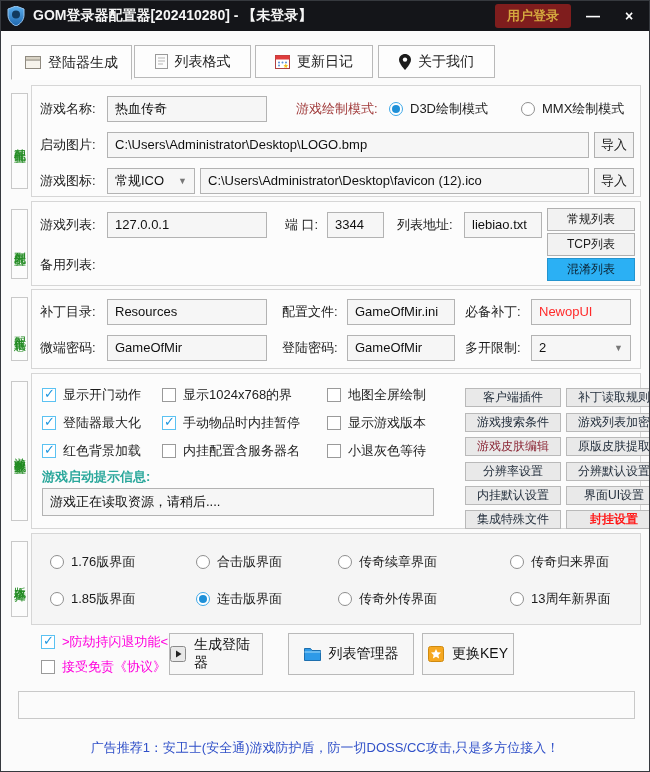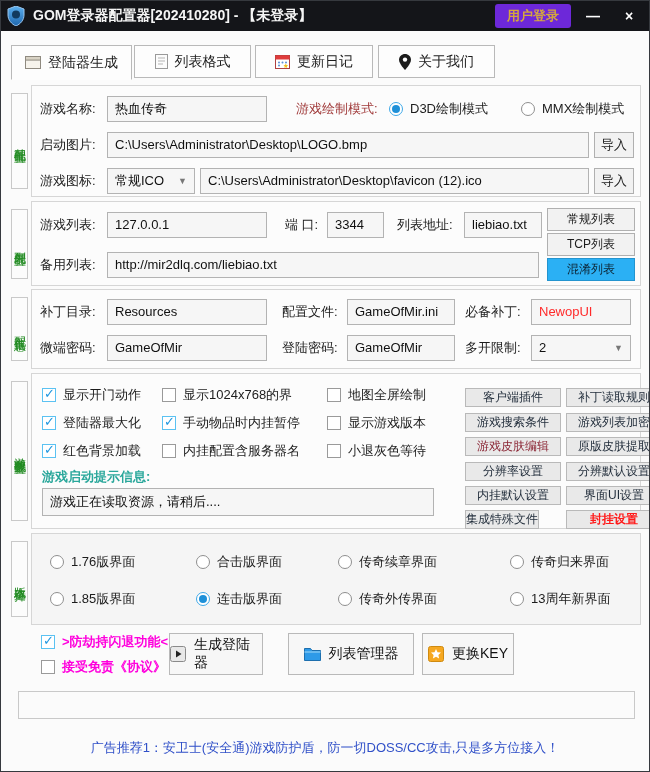--- a/index.html
+++ b/index.html
@@ -3,21 +3,21 @@
 <meta charset="utf-8">
 <style>
   html,body{margin:0;padding:0;background:#555;}
   .win{position:relative;width:650px;height:772px;background:#fbfbfb;
        font-family:"Liberation Sans","DejaVu Sans",sans-serif;
        border:1px solid #36393e;box-sizing:border-box;overflow:hidden;}
   
   .titlebar{position:absolute;left:0;top:0;right:0;height:30px;background:#141519;
             display:flex;align-items:center;padding:0 6px;gap:8px;box-sizing:border-box;}
   .title{color:#f5f5f5;font-size:14px;font-weight:bold;white-space:nowrap;}
-  .userlogin{margin-left:auto;background:#6d28d9;border-radius:3px;padding:3px 12px;
+  .userlogin{margin-left:auto;background:#7f1d1d;border-radius:3px;padding:3px 12px;
              color:#d4a73e;font-size:13px;font-weight:bold;cursor:pointer;}
   .winbtn{color:#fff;width:28px;text-align:center;font-size:14px;font-weight:bold;cursor:pointer;}
   
   .tab{position:absolute;top:44px;height:33px;background:#fdfdfd;border:1px solid #b9b9b9;
        display:flex;align-items:center;justify-content:center;gap:7px;font-size:14px;
        color:#1c1c1c;box-sizing:border-box;cursor:pointer;}
   .tab.active{border-bottom-color:#fdfdfd;height:35px;z-index:2;}
   
   .group{position:absolute;left:30px;width:610px;border:1px solid #d6d6d6;background:#fcfcfc;box-sizing:border-box;}
   .sidelabel{position:absolute;left:10px;width:17px;border:1px solid #c9c9c9;background:#fcfcfc;
@@ -39,21 +39,21 @@
   .pbtn.red{color:#ff1a1a;font-weight:bold;}
   
   .opt{position:absolute;display:flex;align-items:center;gap:7px;height:16px;cursor:pointer;}
   .opt .txt{font-size:13px;color:#1c1c1c;white-space:nowrap;}
   .cb{width:14px;height:14px;border:1px solid #9a9a9a;background:#fff;box-sizing:border-box;position:relative;flex:0 0 auto;}
   .cb.on{border-color:#5bc2f2;}
   .cb.on::after{content:"\2713";position:absolute;left:1px;top:-3px;font-size:13px;font-weight:bold;color:#1f97e0;}
   .rd{width:14px;height:14px;border:1px solid #8f8f8f;border-radius:50%;background:#fff;box-sizing:border-box;position:relative;flex:0 0 auto;}
   .rd.on{border-color:#3fa9e8;}
   .rd.on::after{content:"";position:absolute;left:2px;top:2px;width:8px;height:8px;border-radius:50%;background:#1e90d8;}
-  .magenta .txt{color:#ff00dd;font-weight:bold;}
+  .magenta .txt{color:#ff00dd;}
   
   .bigbtn{position:absolute;top:632px;height:42px;box-sizing:border-box;border:1px solid #b9b9b9;background:#f7f7f7;
           display:flex;align-items:center;justify-content:center;gap:8px;font-size:14px;color:#111;cursor:pointer;}
   .logbox{position:absolute;left:17px;top:690px;width:617px;height:28px;border:1px solid #c9c9c9;background:#fbfbfb;box-sizing:border-box;}
   .ad{position:absolute;left:0;top:738px;width:100%;text-align:center;font-size:13px;color:#3050c8;}
   .tlabel{position:absolute;font-size:13px;font-weight:bold;}
 </style>
 </head>
 <body>
 
@@ -152,21 +152,20 @@
     <span class="lbl" style="left:8px;top:10px;">游戏列表:</span>
     <div class="inp" style="left:75px;top:10px;width:160px;">127.0.0.1</div>
     <span class="lbl" style="left:253px;top:10px;">端 口:</span>
     <div class="inp" style="left:295px;top:10px;width:57px;">3344</div>
     <span class="lbl" style="left:365px;top:10px;">列表地址:</span>
     <div class="inp" style="left:432px;top:10px;width:78px;">liebiao.txt</div>
     <div class="sbtn" style="left:515px;top:6px;width:88px;height:23px;">常规列表</div>
     <div class="sbtn" style="left:515px;top:31px;width:88px;height:23px;">TCP列表</div>
     <div class="sbtn blue" style="left:515px;top:56px;width:88px;height:23px;">混淆列表</div>
     <span class="lbl" style="left:8px;top:50px;">备用列表:</span>
-    <div class="inp" style="left:75px;top:50px;width:432px;">http://mir2dlq.com/liebiao.txt</div>
   </div>
 
   <div class="sidelabel" style="top:296px;height:64px;">配置信息</div>
   <div class="group" style="top:288px;height:80px;">
     <span class="lbl" style="left:8px;top:9px;">补丁目录:</span>
     <div class="inp" style="left:75px;top:9px;width:160px;">Resources</div>
     <span class="lbl" style="left:250px;top:9px;">配置文件:</span>
     <div class="inp" style="left:315px;top:9px;width:108px;">GameOfMir.ini</div>
     <span class="lbl" style="left:433px;top:9px;">必备补丁:</span>
     <div class="inp" style="left:499px;top:9px;width:100px;color:#ff2a2a;">NewopUI</div>
@@ -226,21 +225,21 @@
     <div class="pbtn" style="left:405px;top:14px;width:96px;height:19px;">客户端插件</div>
     <div class="pbtn" style="left:506px;top:14px;width:96px;height:19px;">补丁读取规则</div>
     <div class="pbtn" style="left:405px;top:39px;width:96px;height:19px;">游戏搜索条件</div>
     <div class="pbtn" style="left:506px;top:39px;width:96px;height:19px;">游戏列表加密</div>
     <div class="pbtn darkred" style="left:405px;top:63px;width:96px;height:19px;">游戏皮肤编辑</div>
     <div class="pbtn" style="left:506px;top:63px;width:96px;height:19px;">原版皮肤提取</div>
     <div class="pbtn" style="left:405px;top:88px;width:96px;height:19px;">分辨率设置</div>
     <div class="pbtn" style="left:506px;top:88px;width:96px;height:19px;">分辨默认设置</div>
     <div class="pbtn" style="left:405px;top:112px;width:96px;height:19px;">内挂默认设置</div>
     <div class="pbtn" style="left:506px;top:112px;width:96px;height:19px;">界面UI设置</div>
-    <div class="pbtn" style="left:405px;top:136px;width:74px;height:19px;text-align:right;">集成特殊文件</div>
+    <div class="pbtn" style="left:405px;top:136px;width:96px;height:19px;text-align:right;">集成特殊文件</div>
     <div class="pbtn red" style="left:506px;top:136px;width:96px;height:19px;">封挂设置</div>
   </div>
 
   <div class="sidelabel" style="top:540px;height:76px;">版本选择</div>
   <div class="group" style="top:532px;height:92px;background:#f5f5f5;">
     <div class="opt" style="left:18px;top:20px;">
         <span class="rd"></span>
         <span class="txt">1.76版界面</span>
       </div>
     <div class="opt" style="left:164px;top:20px;">

